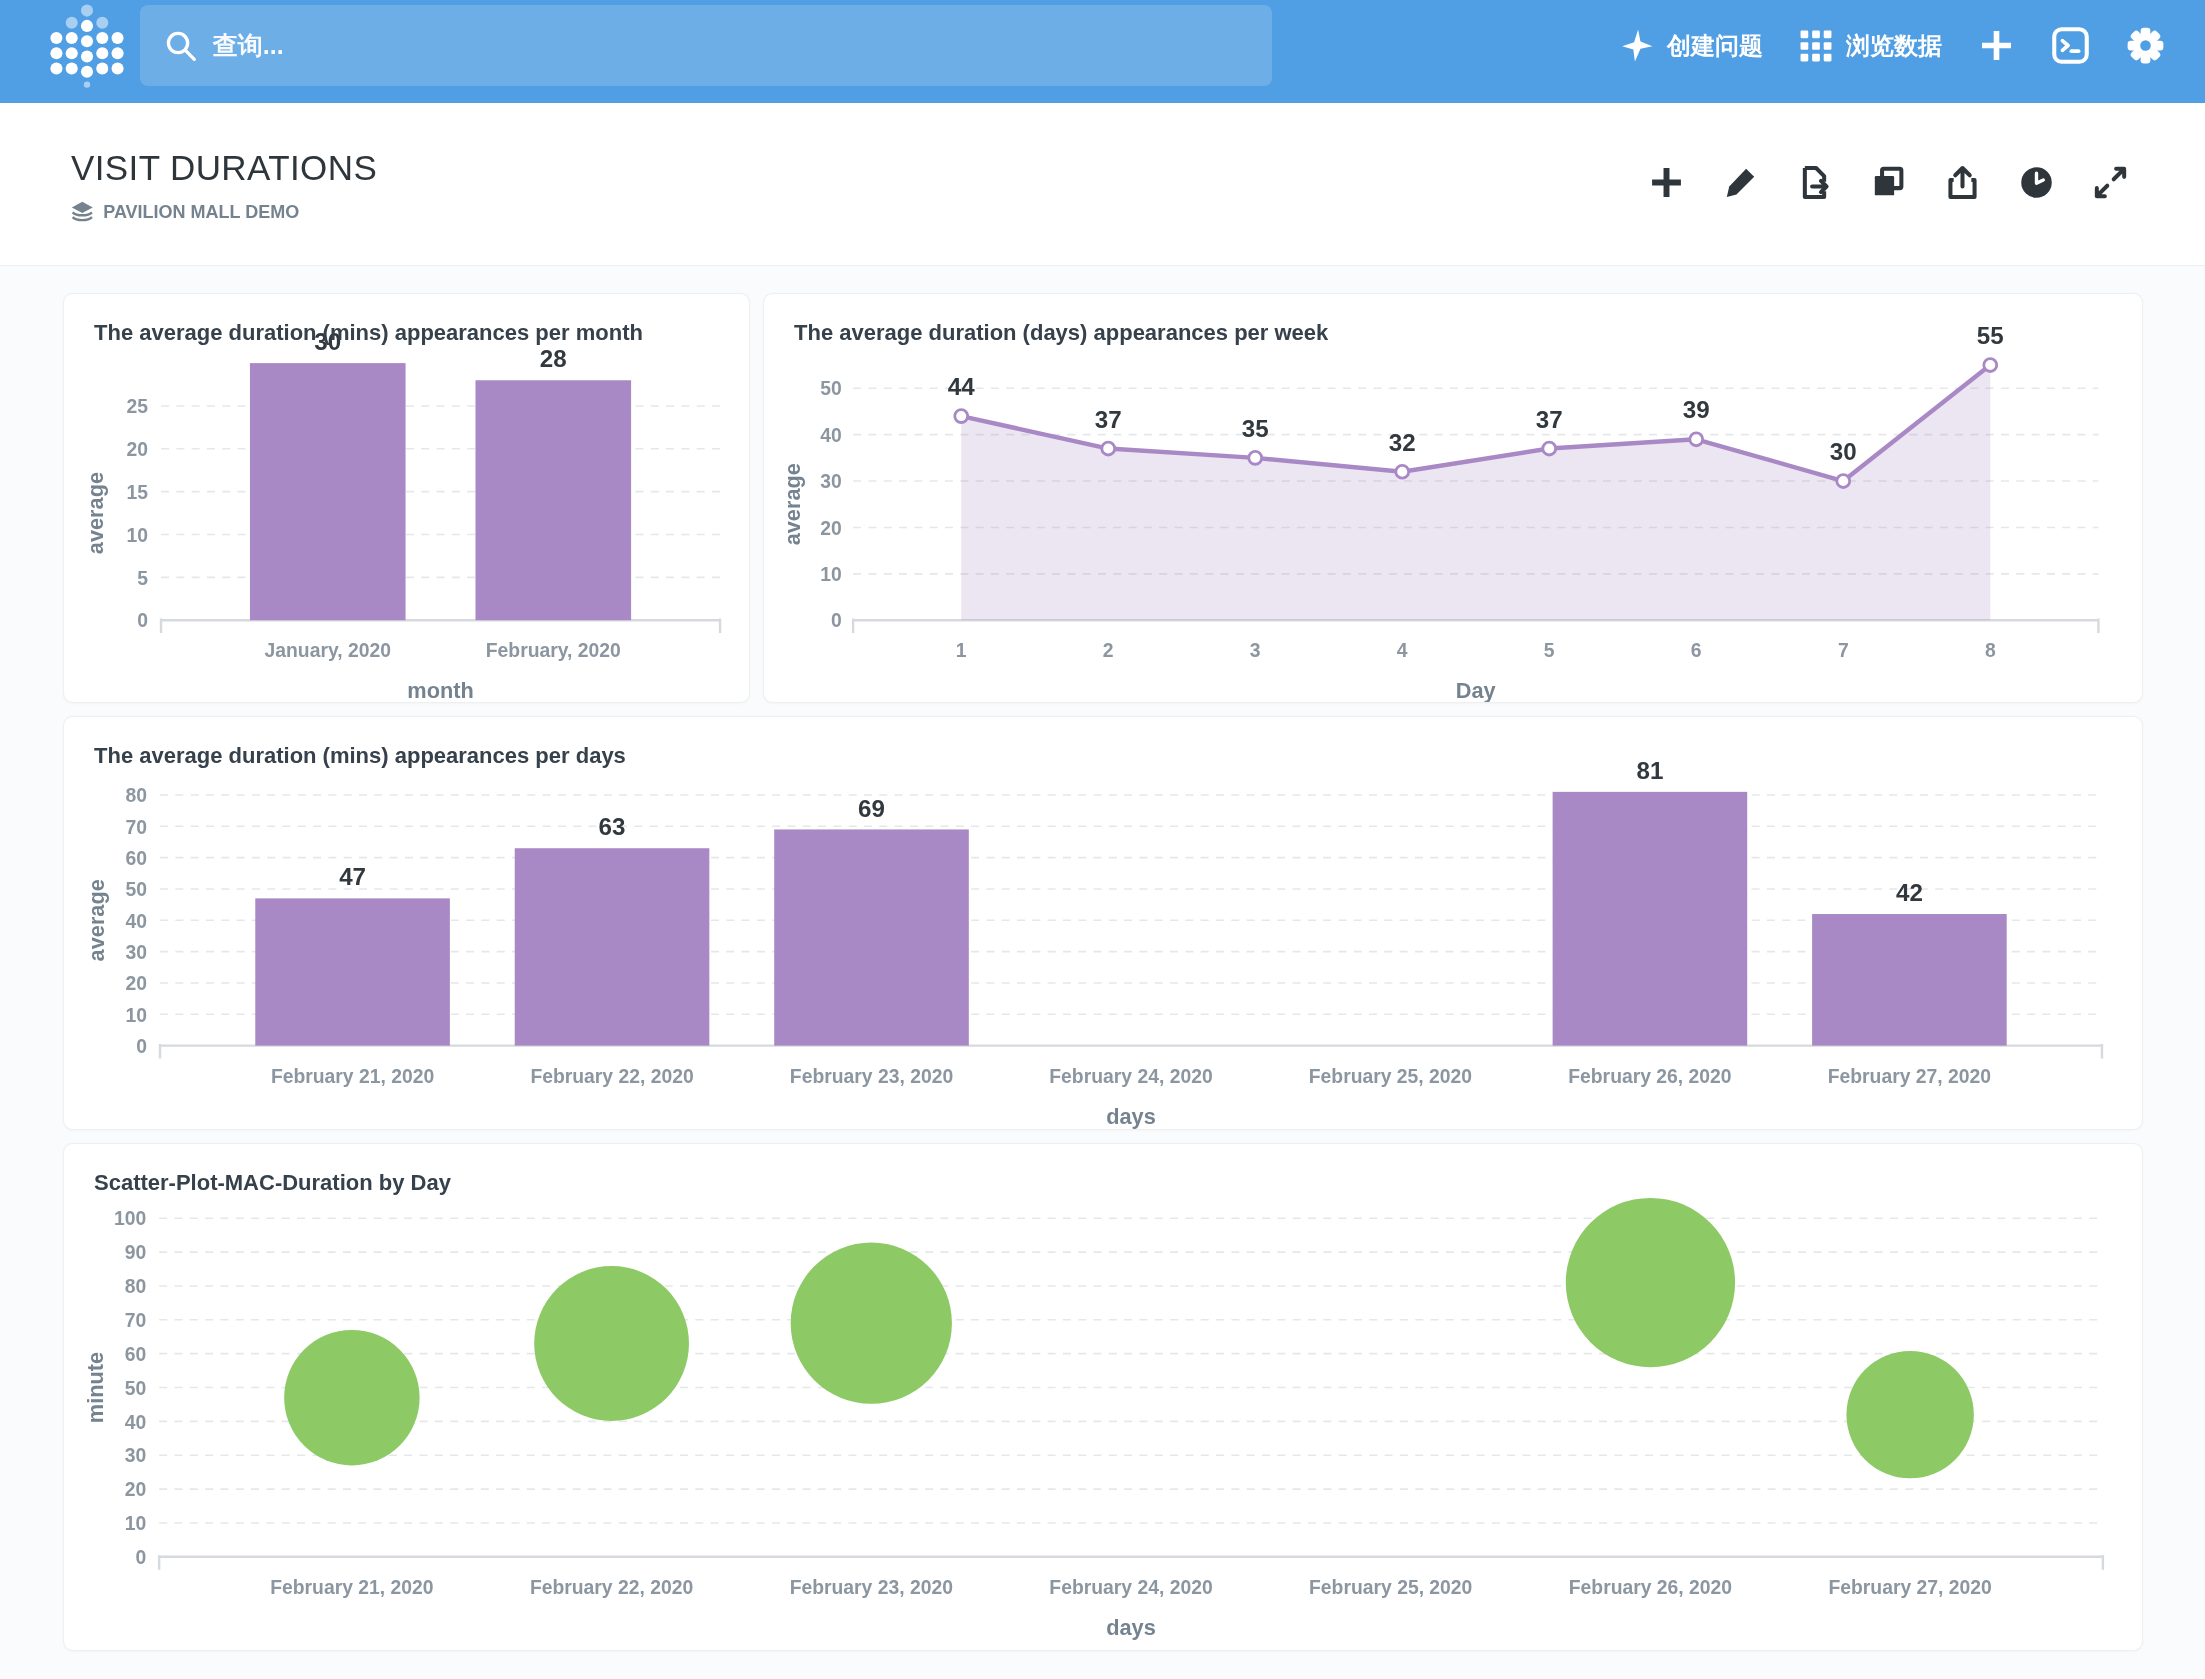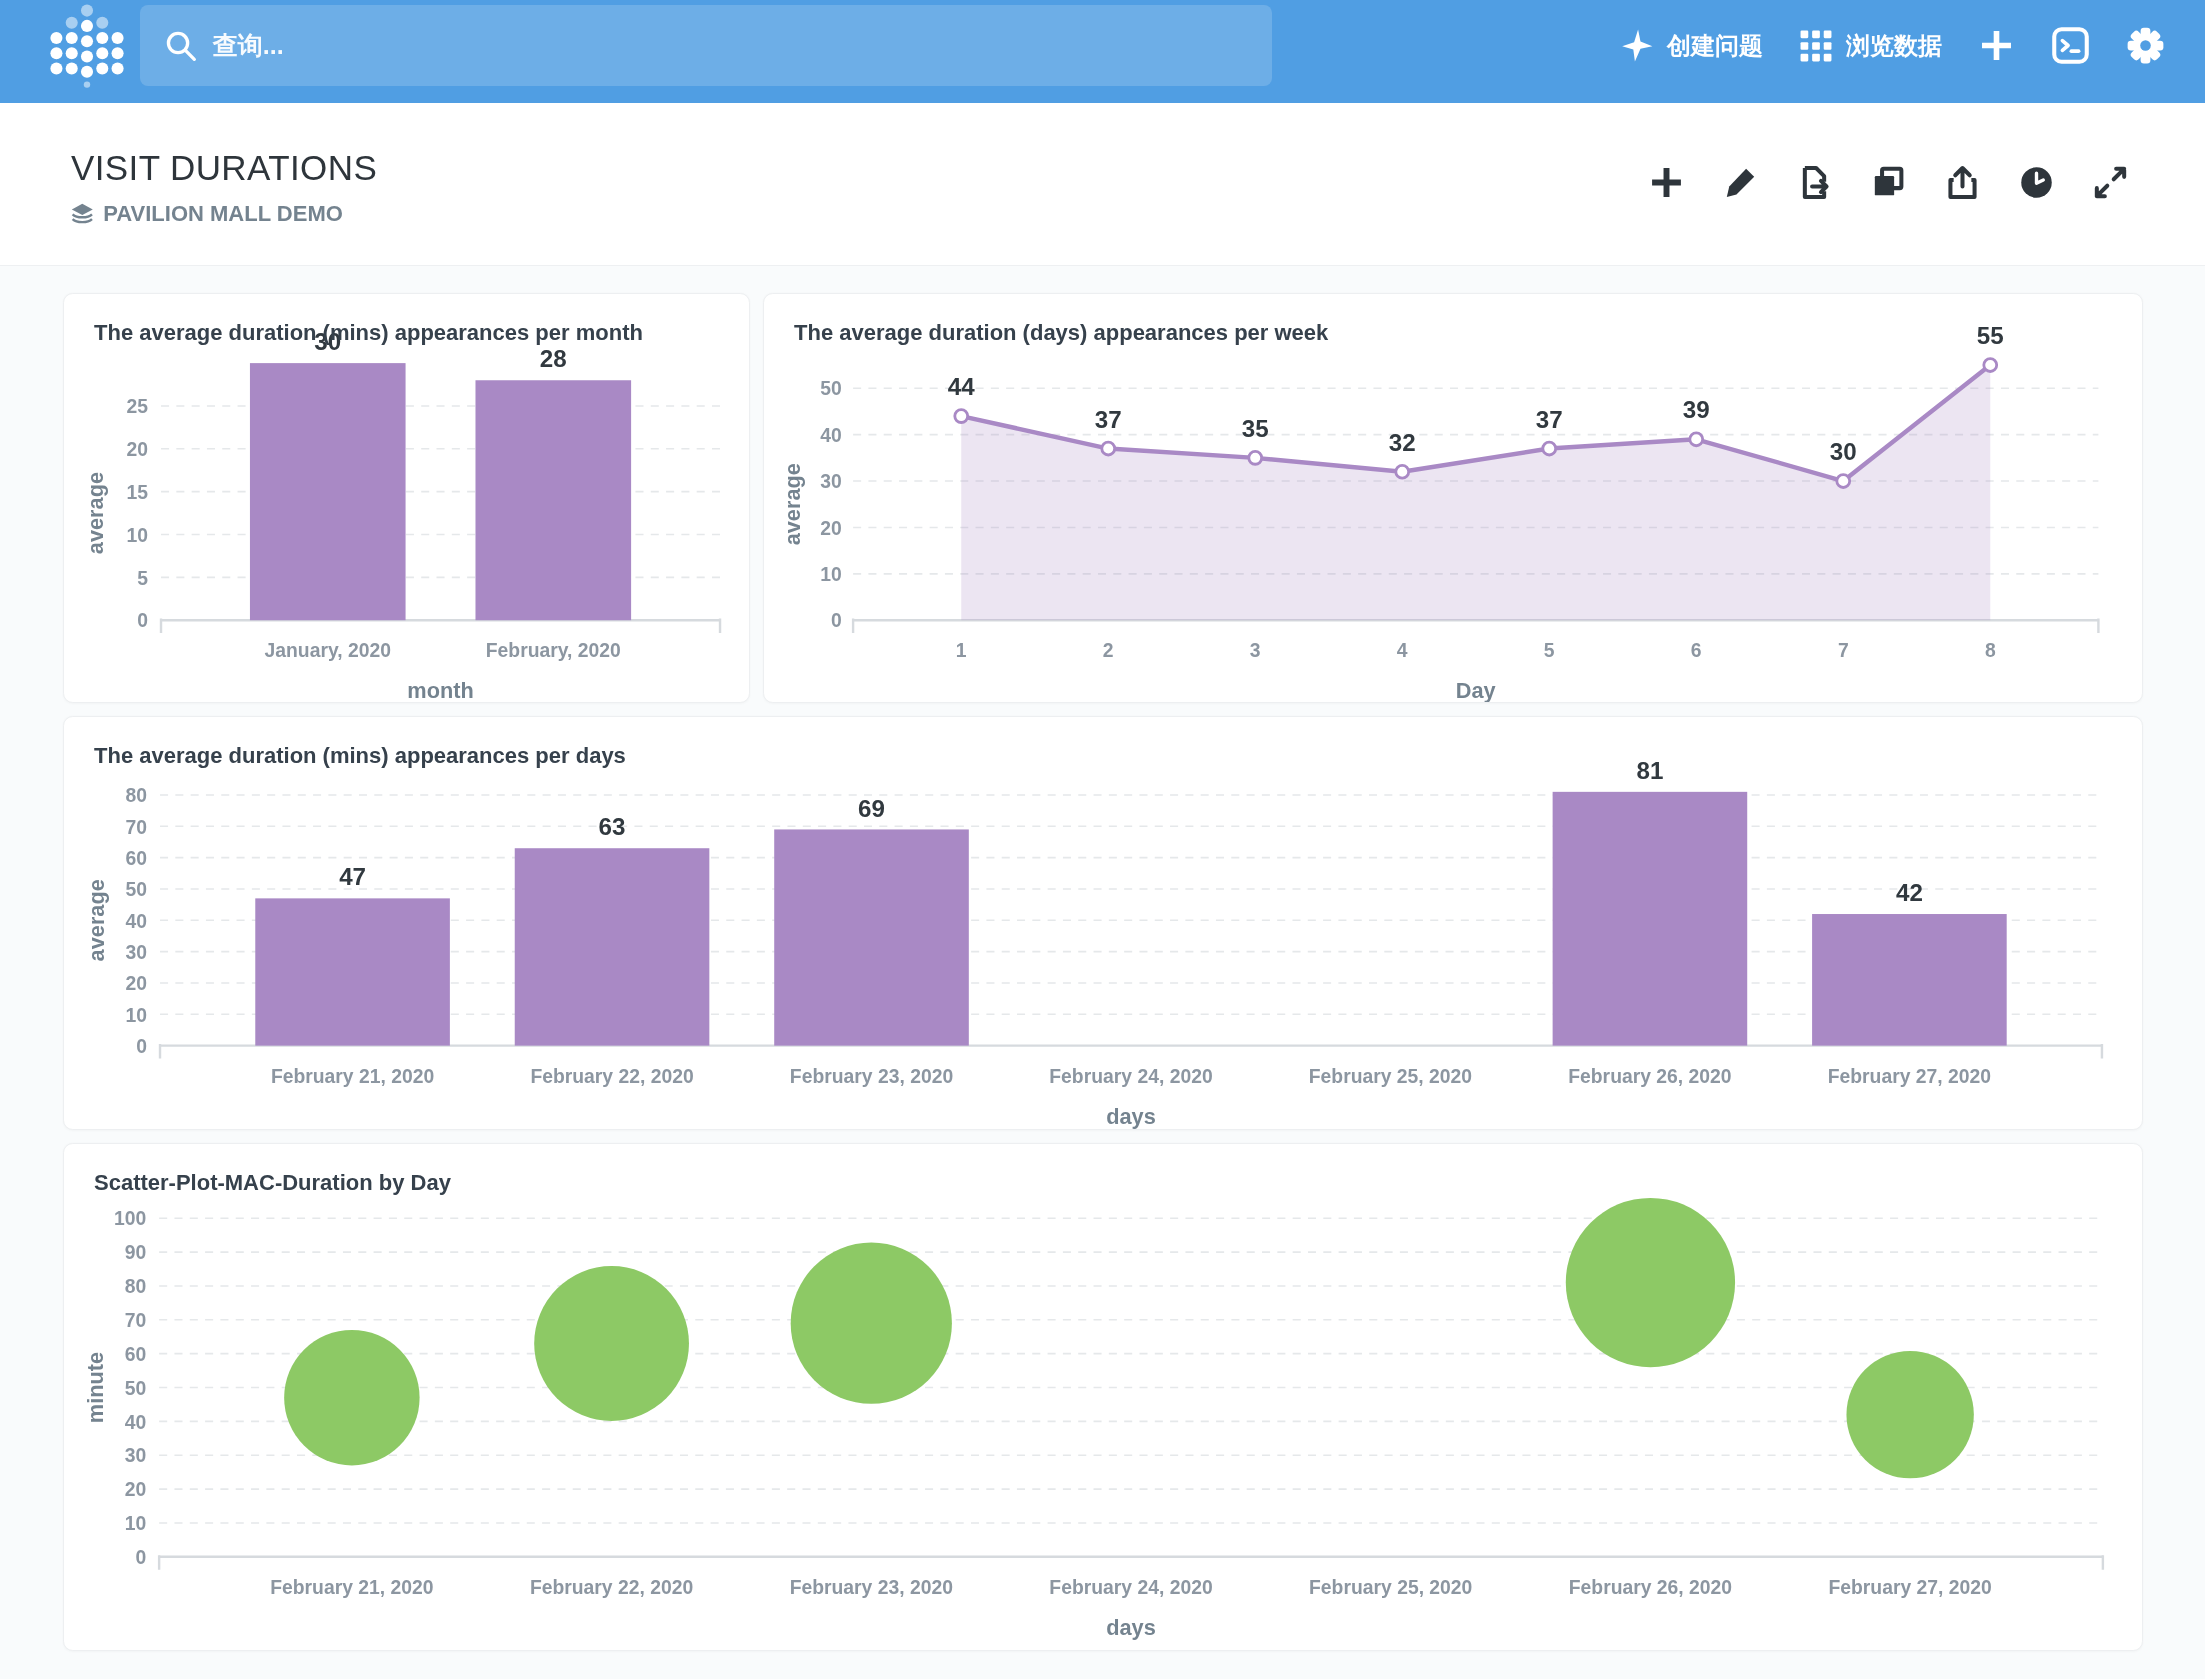--- a/index.html
+++ b/index.html
@@ -12,21 +12,21 @@
                display:flex; align-items:center; padding:0 24px; cursor:text; }
   .searchbar .ph { color:rgba(255,255,255,0.95); font-size:25px; font-weight:700; margin-left:14.5px; }
   .nav-right { margin-left:auto; display:flex; align-items:center; gap:36px; }
   .nav-item { display:flex; align-items:center; gap:13px; color:#fff; font-size:24px; font-weight:700; cursor:pointer; }
   .nav-iconbtn { display:flex; align-items:center; cursor:pointer; }
 
   
   .page-header { height:163px; background:#fff; border-bottom:0.8px solid #EEF0F2; padding:45px 71px 0 71px;
                  display:flex; justify-content:space-between; }
   .page-title { font-size:35px; font-weight:400; letter-spacing:0.4px; color:#2E353B; }
-  .collection { margin-top:13px; display:flex; align-items:center; gap:9.7px; color:#74838F; font-size:22px; font-weight:700; }
+  .collection { margin-top:13px; display:flex; align-items:center; gap:9.7px; color:#74838F; font-size:18px; font-weight:700; }
   .dash-toolbar { display:flex; align-items:flex-start; gap:27px; margin-top:11.3px; color:#2E353B; }
   .tool { width:47px; height:47px; display:flex; align-items:center; justify-content:center; cursor:pointer; }
 
   
   .cards { padding:27px 63px 29px 63px; display:grid; grid-template-columns:687px 1380px; gap:13px; }
   .card { position:relative; background:#fff; border:0.8px solid #EDEFF1; border-radius:9.7px;
           box-shadow:0 0.8px 2.4px rgba(0,0,0,0.03); overflow:hidden; }
   .card h3 { position:absolute; top:26px; left:30px; font-size:22px; font-weight:700; color:#36414C; z-index:2; }
   .card svg { position:absolute; left:0; top:0; }
   .card.h509 { height:410px; }

